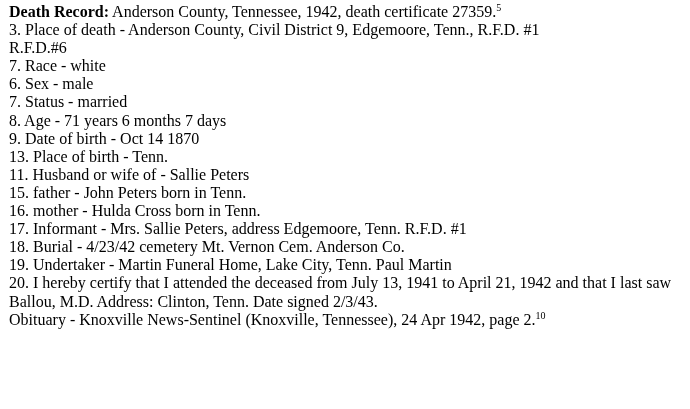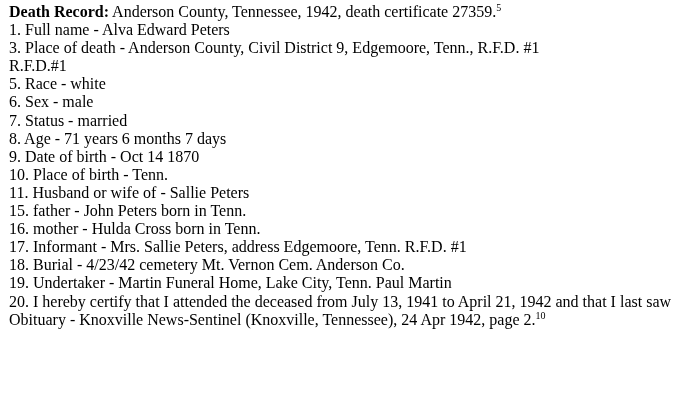--- a/index.html
+++ b/index.html
@@ -47,32 +47,32 @@
 <body>
 
 <div class="page">
 
   <div class="top-frag">
     <span>Clinton.</span>
   </div>
 
   <div class="line"><span class="bold">Death Record:</span><span> Anderson County, Tennessee, 1942, death certificate 27359.</span><sup class="fnref">5</sup></div>
 
-  <div class="line">1. Full name - Alva Edward Peters</div>
   <div class="line">3. Place of death - Anderson County, Civil District 9, Edgemoore, Tenn., R.F.D. #1</div>
-  <div class="line">R.F.D.#1</div>
-  <div class="line">5. Race - white</div>
+  <div class="line">R.F.D.#6</div>
+  <div class="line">7. Race - white</div>
   <div class="line">6. Sex - male</div>
   <div class="line">7. Status - married</div>
   <div class="line">8. Age - 71 years 6 months 7 days</div>
   <div class="line">9. Date of birth - Oct 14 1870</div>
-  <div class="line">10. Place of birth - Tenn.</div>
+  <div class="line">13. Place of birth - Tenn.</div>
   <div class="line">11. Husband or wife of - Sallie Peters</div>
   <div class="line">15. father - John Peters born in Tenn.</div>
   <div class="line">16. mother - Hulda Cross born in Tenn.</div>
   <div class="line">17. Informant - Mrs. Sallie Peters, address Edgemoore, Tenn. R.F.D. #1</div>
   <div class="line">18. Burial - 4/23/42 cemetery Mt. Vernon Cem. Anderson Co.</div>
   <div class="line">19. Undertaker - Martin Funeral Home, Lake City, Tenn. Paul Martin</div>
   <div class="line">20. I hereby certify that I attended the deceased from July 13, 1941 to April 21, 1942 and that I last saw</div>
+  <div class="line">Ballou, M.D. Address: Clinton, Tenn. Date signed 2/3/43.</div>
 
   <div class="line"><span>Obituary - Knoxville News-Sentinel (Knoxville, Tennessee), 24 Apr 1942, page 2.</span><sup class="fnref">10</sup></div>
 
 </div>
 
 </body></html>

